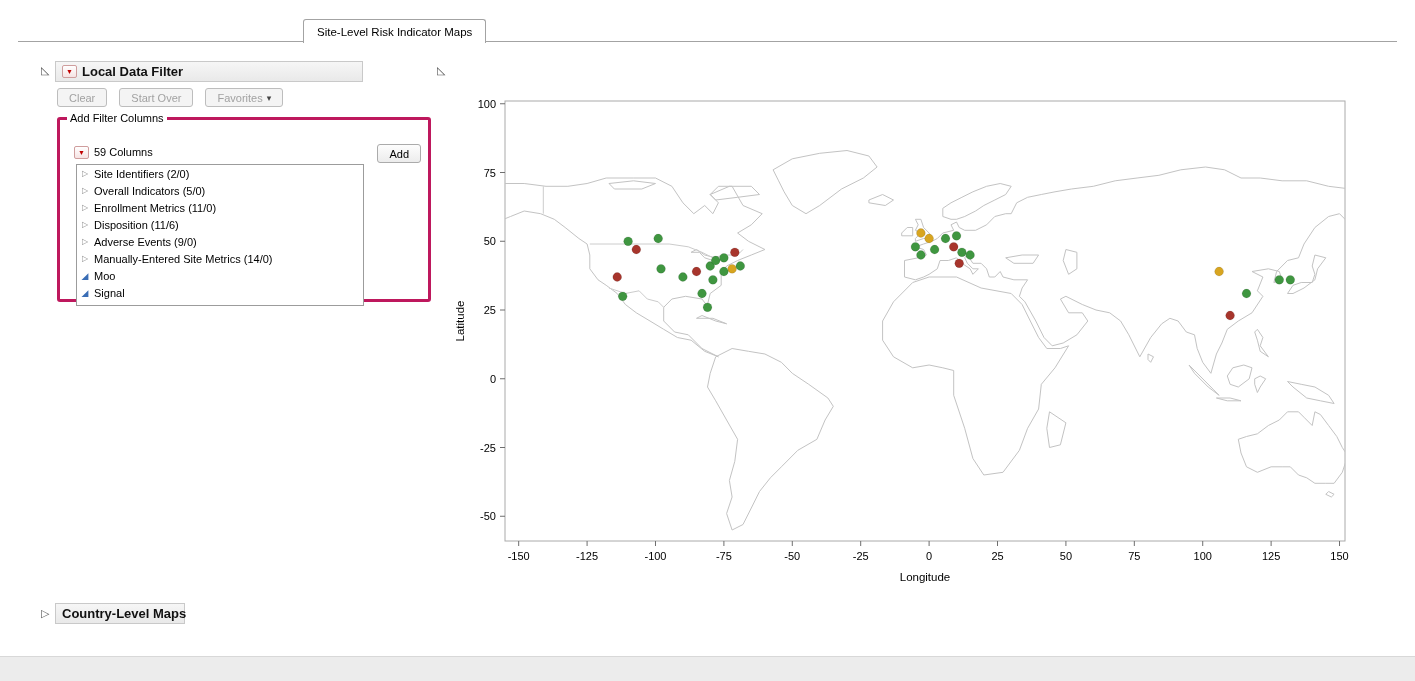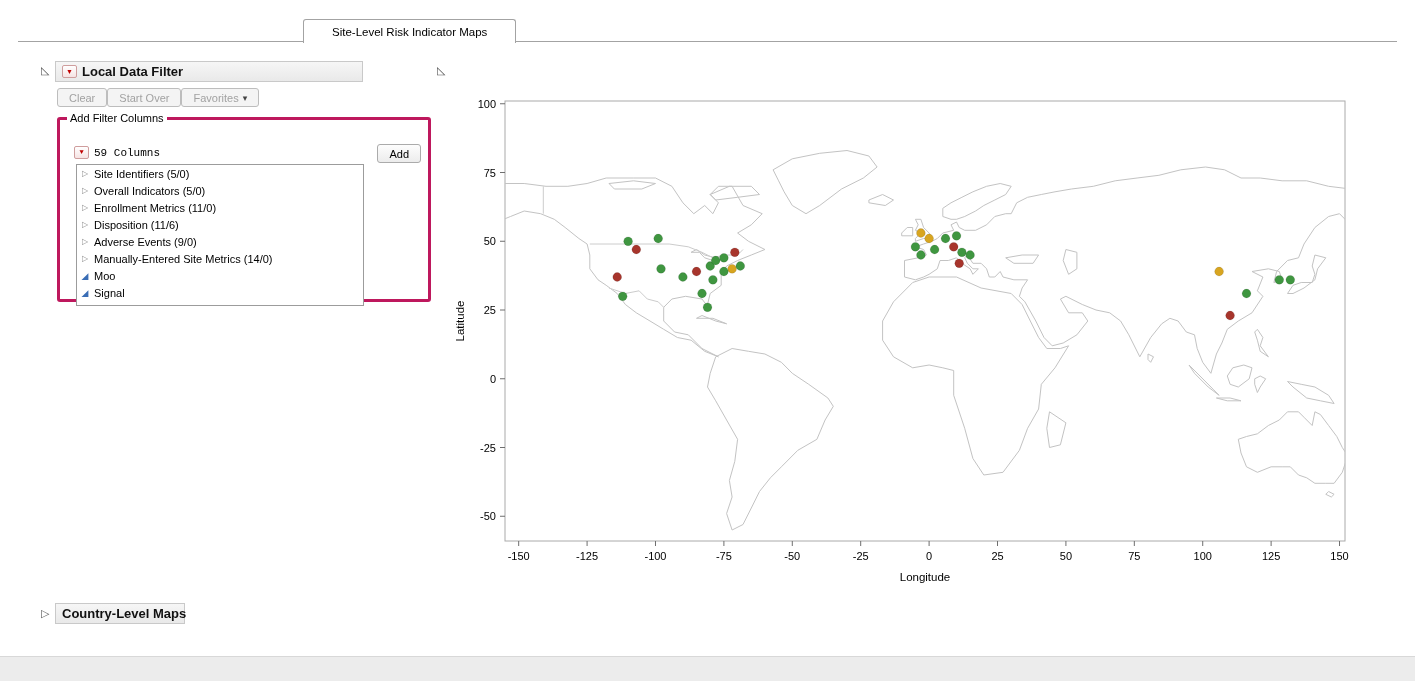--- a/index.html
+++ b/index.html
@@ -2,42 +2,42 @@
 <html><head>
 <meta charset="utf-8">
 <style>
   html,body{margin:0;padding:0;}
   body{background:#ececec;font-family:"Liberation Sans",sans-serif;color:#000;}
   .app{position:relative;width:1415px;height:656px;background:#ffffff;overflow:hidden;}
   .bottom-strip{position:absolute;left:0;top:656px;width:1415px;height:25px;background:#ececec;border-top:1px solid #d8d8d8;}
 
   
   .tab-line{position:absolute;left:18px;top:41px;width:1379px;height:0;border-top:1px solid #a3a3a3;}
-  .tab{position:absolute;left:303px;top:19px;height:23px;padding:0 28px;background:#fff;border:1px solid #a3a3a3;
+  .tab{position:absolute;left:303px;top:19px;height:23px;padding:0 13px;background:#fff;border:1px solid #a3a3a3;
        border-bottom:none;border-radius:3px 3px 0 0;display:flex;align-items:center;font-size:11.5px;z-index:2;}
 
   
   .tri{position:absolute;font-size:11px;color:#555;line-height:14px;z-index:1;}
   .outline-header{position:absolute;height:21px;background:linear-gradient(#f6f6f6,#e9e9e9);border:1px solid #c9c9c9;
        display:flex;align-items:center;gap:5px;padding:0 6px;box-sizing:border-box;}
   .outline-title{font-weight:bold;font-size:13px;color:#111;white-space:nowrap;}
   .red-tri-btn{width:15px;height:13px;min-width:15px;box-sizing:border-box;background:linear-gradient(#ffffff,#f6e3e3);
        border:1px solid #cf9d9d;border-radius:2px;color:#c00000;font-size:7px;line-height:11px;text-align:center;display:inline-block;}
 
   
-  .btn-row{position:absolute;display:flex;gap:0;}
+  .btn-row{position:absolute;display:flex;gap:12px;}
   .btn{height:19px;padding:0 11px;font-size:11px;font-family:inherit;border:1px solid #ababab;border-radius:3px;
        background:linear-gradient(#fdfdfd,#ececec);display:inline-flex;align-items:center;gap:4px;color:#000;cursor:default;}
   .btn.disabled{color:#a2a2a2;background:#f4f4f4;border-color:#bdbdbd;}
   .dd{font-size:9px;color:#444;}
 
   
   .filter-group{position:absolute;border:3px solid #be185d;border-radius:3px;margin:0;padding:0;box-sizing:border-box;background:#fff;}
   .filter-group legend{font-size:11px;margin-left:7px;padding:0 3px;}
-  .cols-header{position:absolute;left:14px;top:22px;display:flex;align-items:flex-end;gap:5px;font-family:Liberation Mono, monospace;}
+  .cols-header{position:absolute;left:14px;top:22px;display:flex;align-items:flex-start;gap:5px;}
   .cols-label{font-size:11px;}
   .add-btn{position:absolute;right:7px;top:20px;color:#000;}
   .listbox{position:absolute;left:16px;top:40px;width:286px;height:140px;background:#fff;border:1px solid #9c9c9c;overflow:hidden;}
   .tree-item{display:flex;align-items:center;height:17px;padding-left:3px;gap:4px;font-size:11px;white-space:nowrap;}
   .tree-icon{width:10px;min-width:10px;text-align:center;color:#8f8f8f;font-size:8px;}
   .tree-icon.continuous{color:#3a6db5;font-size:9px;}
 
   #map-svg{position:absolute;font-family:"Liberation Sans",sans-serif;}
 </style>
 </head>
@@ -68,21 +68,21 @@
   <fieldset class="filter-group" style="left:57px;top:112px;width:374px;height:190px">
     <legend>Add Filter Columns</legend>
     <div class="cols-header">
       <span class="red-tri-btn">▼</span>
       <span class="cols-label">59 Columns</span>
     </div>
     <button class="btn add-btn">Add</button>
     <div class="listbox" id="filter-list">
         <div class="tree-item">
           <span class="tree-icon">▷</span>
-          <span>Site Identifiers (5/0)</span>
+          <span>Site Identifiers (2/0)</span>
         </div>
         <div class="tree-item">
           <span class="tree-icon">▷</span>
           <span>Overall Indicators (5/0)</span>
         </div>
         <div class="tree-item">
           <span class="tree-icon">▷</span>
           <span>Enrollment Metrics (11/0)</span>
         </div>
         <div class="tree-item">

